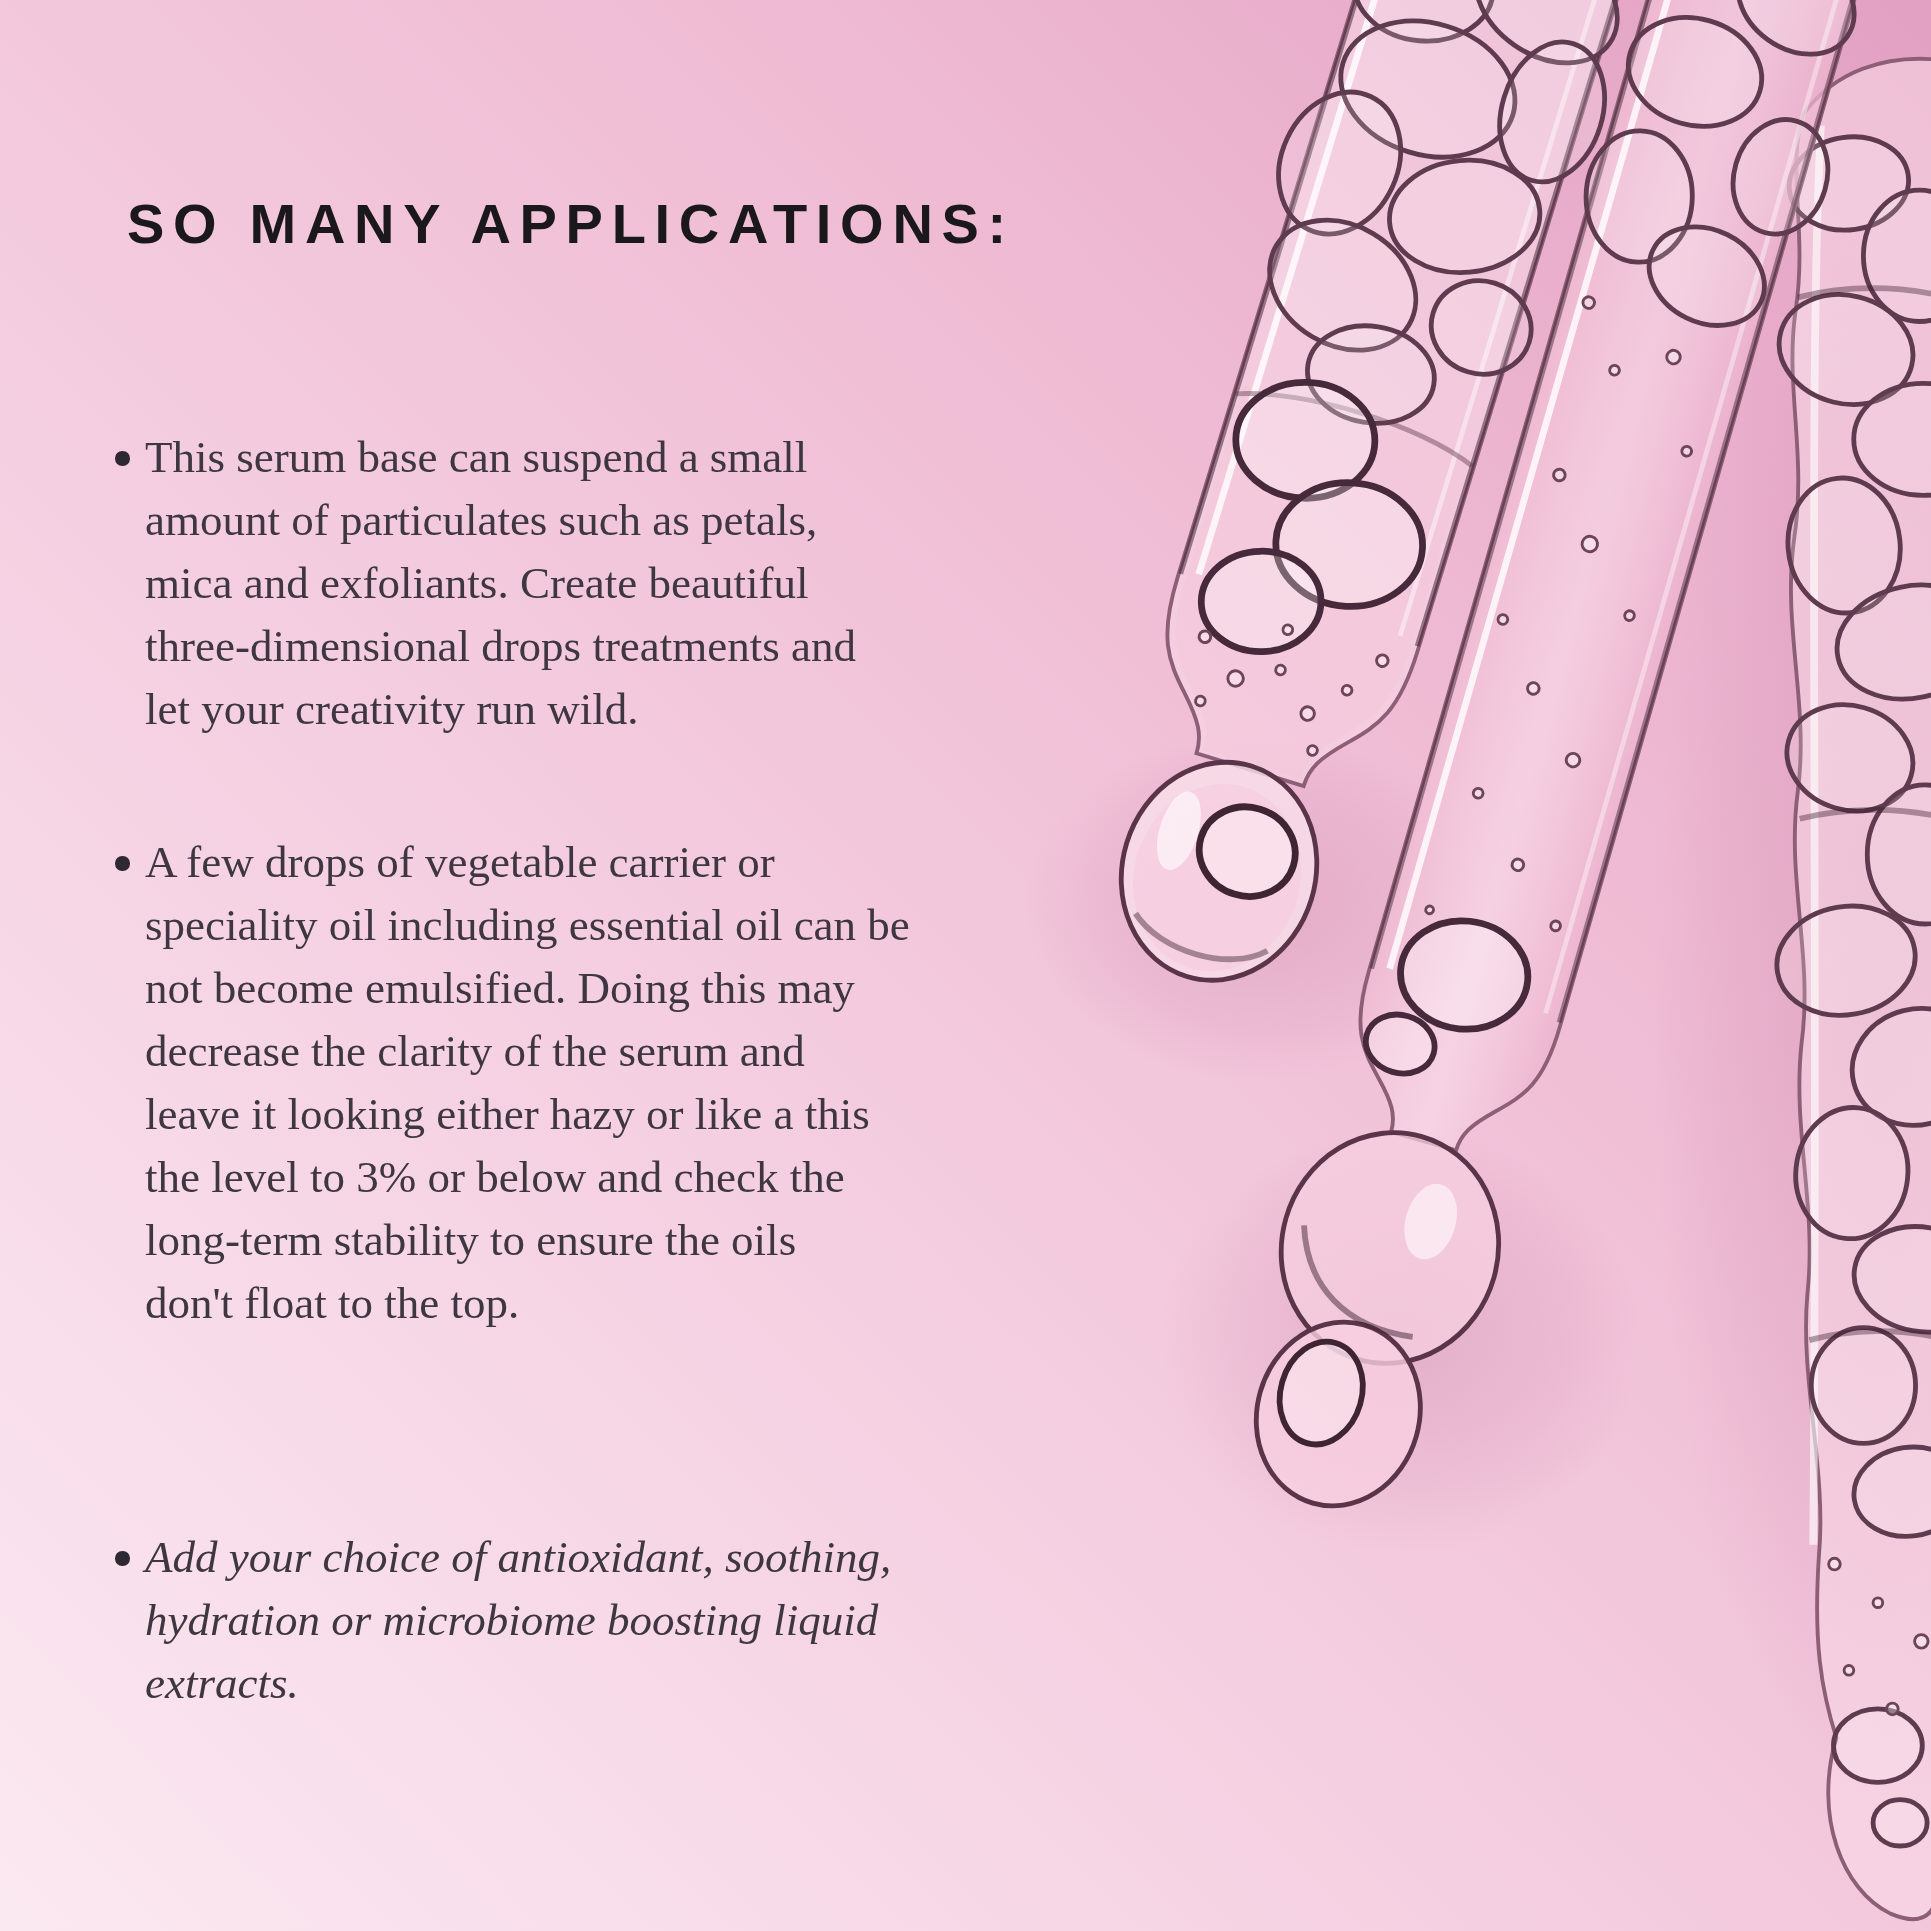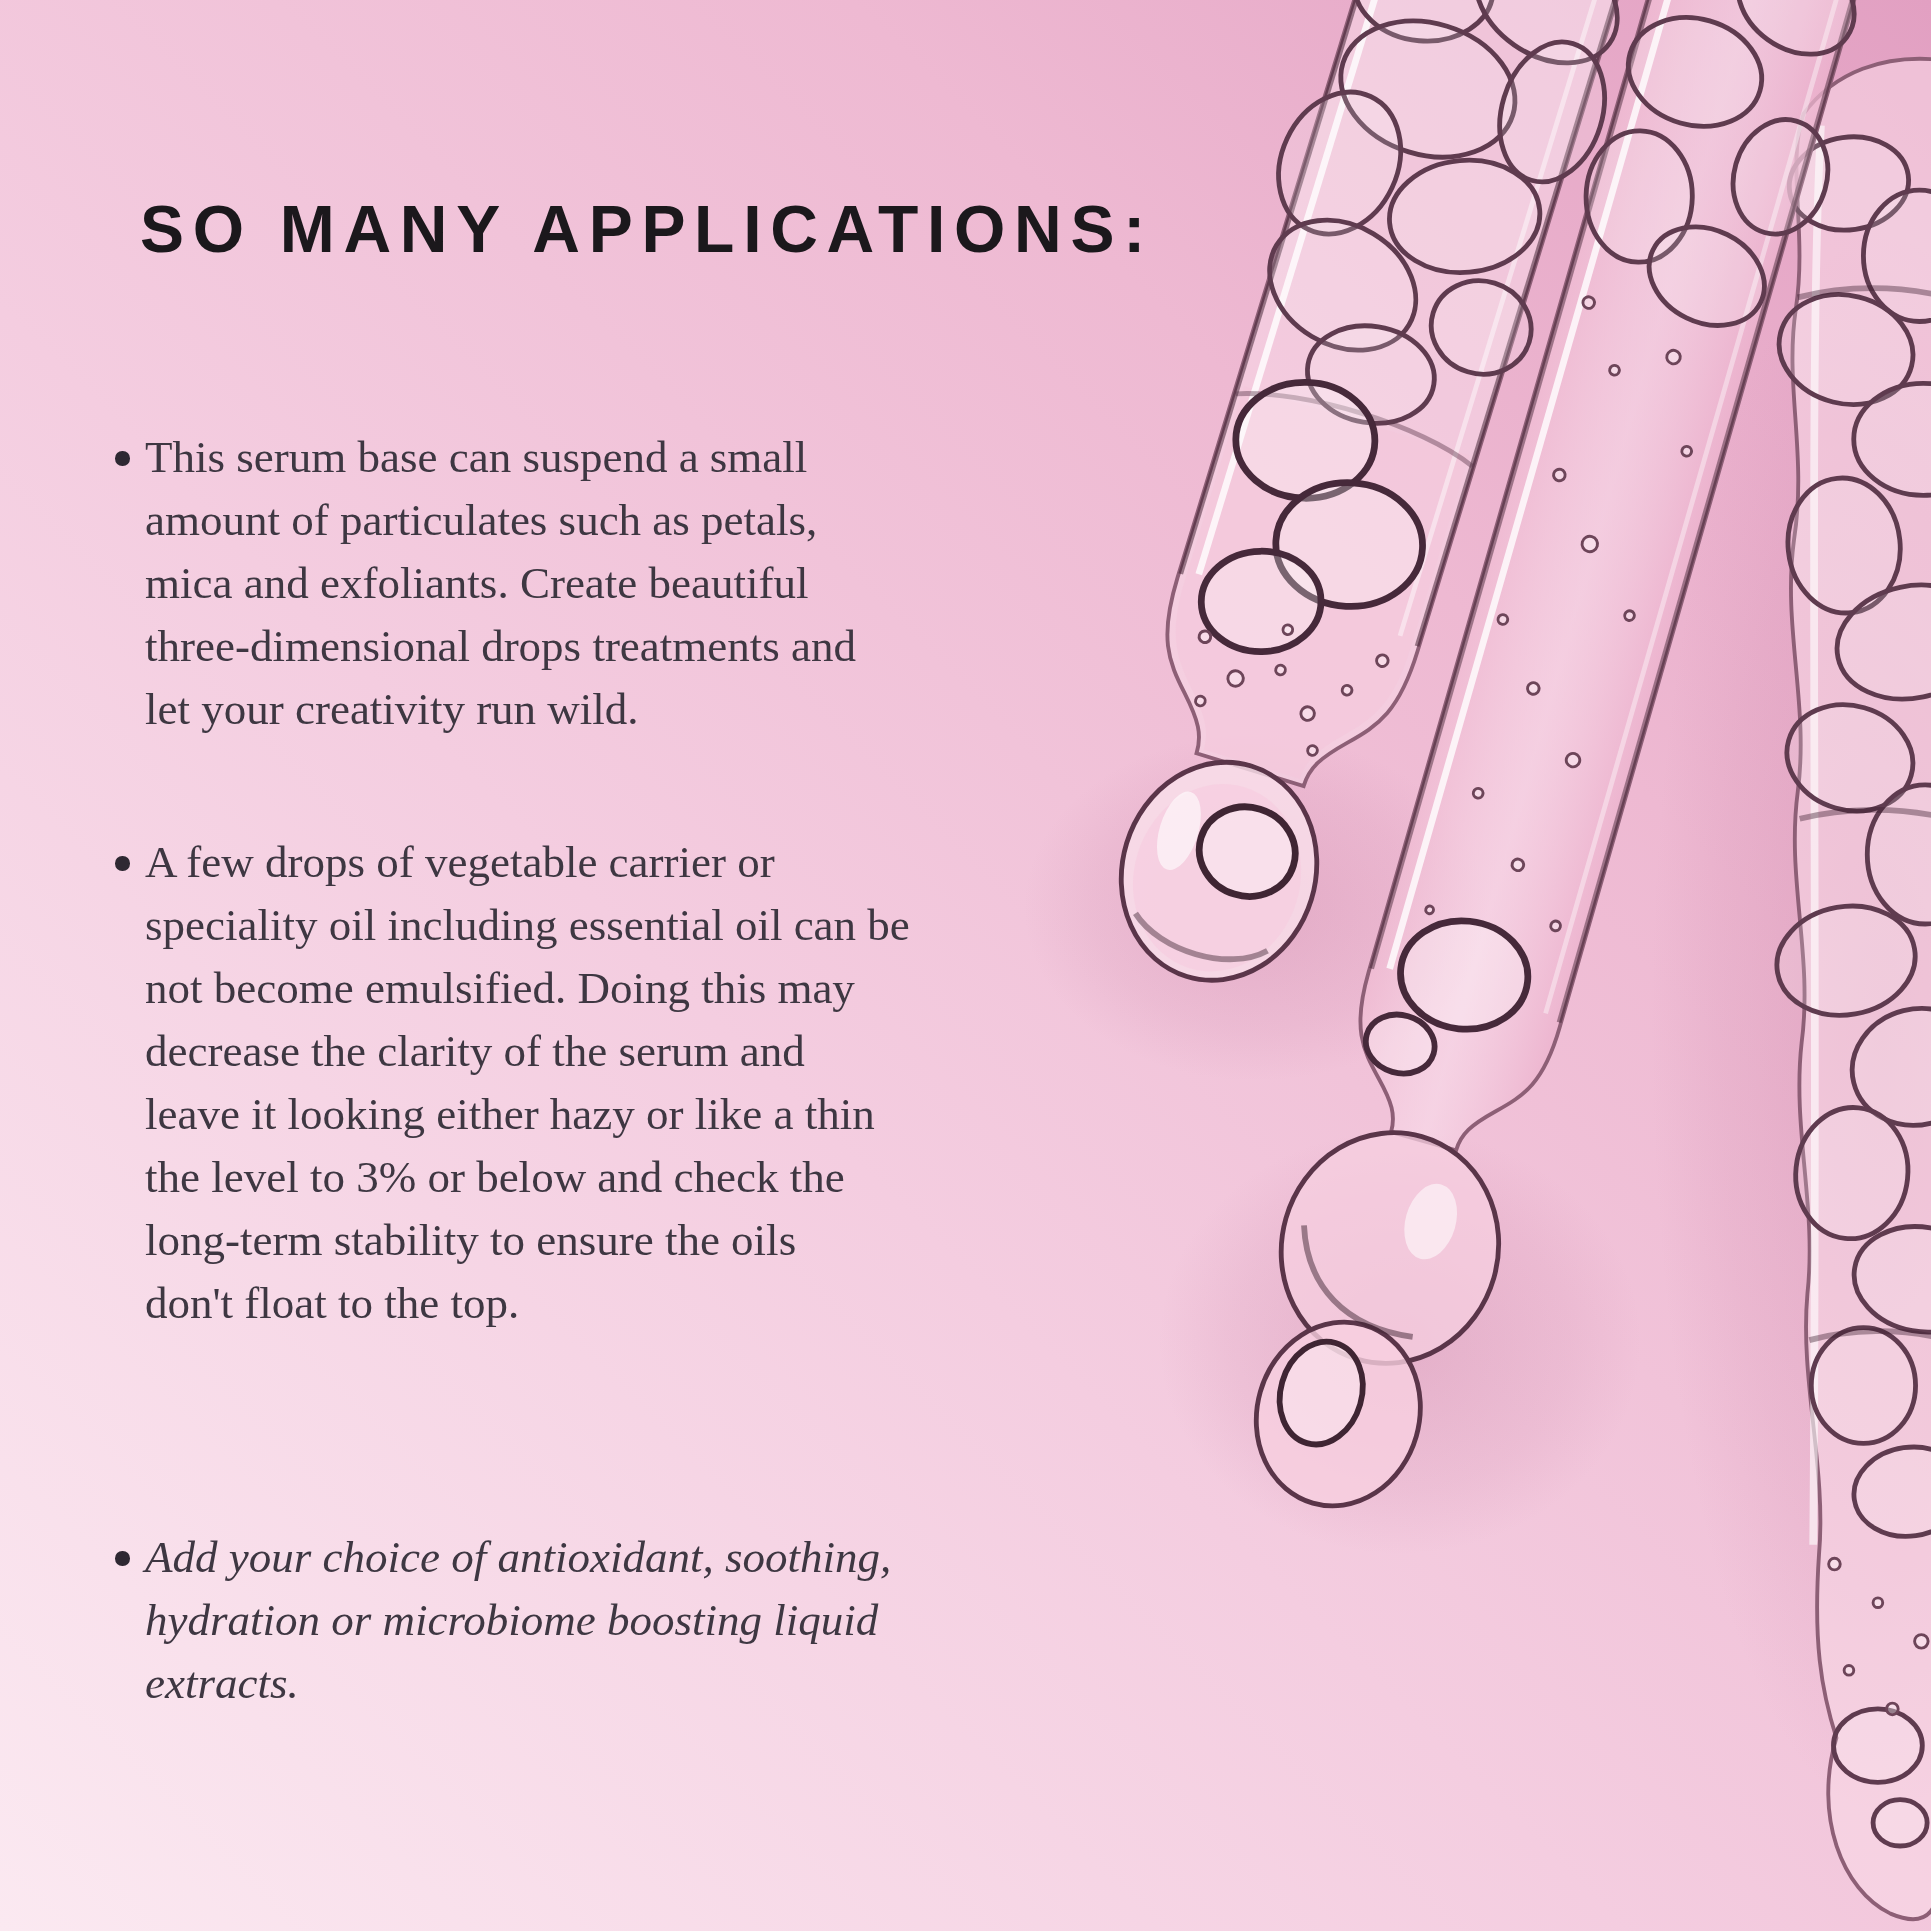--- a/index.html
+++ b/index.html
@@ -5,22 +5,22 @@
   html,body{margin:0;padding:0;background:#fff;}
   .canvas{
     position:relative;
     width:1931px;height:1931px;
     overflow:hidden;
     background:linear-gradient(225deg,#e2a0c2 0%,#eeb9d2 28%,#f4cde0 58%,#fbe9f1 100%);
     font-family:"Liberation Sans",sans-serif;
   }
   .art{position:absolute;inset:0;width:1931px;height:1931px;}
   .heading{
-    position:absolute;left:140px;top:191px;
-    font-size:66px;font-weight:800;letter-spacing:8.7px;
+    position:absolute;left:127px;top:191px;
+    font-size:56px;font-weight:800;letter-spacing:8.7px;
     color:#1b181c;white-space:nowrap;
     font-family:"Liberation Sans",sans-serif;
   }
   .bullets{position:absolute;left:115px;top:0;}
   .bullet-item{position:absolute;left:0;}
   .b1{top:426px;} .b2{top:831px;} .b3{top:1526px;font-style:italic;}
   .bdot{
     position:absolute;left:0;top:25px;width:14.5px;height:14.5px;border-radius:50%;
     background:#2e2832;
   }
@@ -206,21 +206,21 @@
       </div>
     </div>
 
     <div class="bullet-item b2">
       <span class="bdot"></span>
       <div class="btext">
         <div class="bline">A few drops of vegetable carrier or</div>
         <div class="bline">speciality oil including essential oil can be</div>
         <div class="bline">not become emulsified. Doing this may</div>
         <div class="bline">decrease the clarity of the serum and</div>
-        <div class="bline">leave it looking either hazy or like a thin</div>
+        <div class="bline">leave it looking either hazy or like a this</div>
         <div class="bline">the level to 3% or below and check the</div>
         <div class="bline">long-term stability to ensure the oils</div>
         <div class="bline">don't float to the top.</div>
       </div>
     </div>
 
     <div class="bullet-item b3">
       <span class="bdot"></span>
       <div class="btext">
         <div class="bline">Add your choice of antioxidant, soothing,</div>

